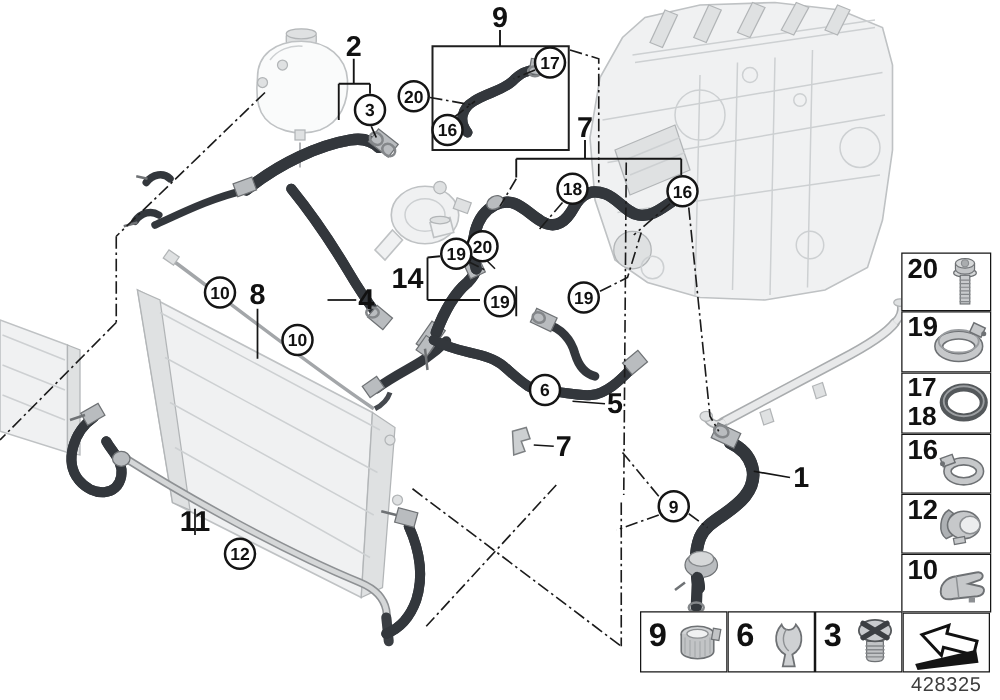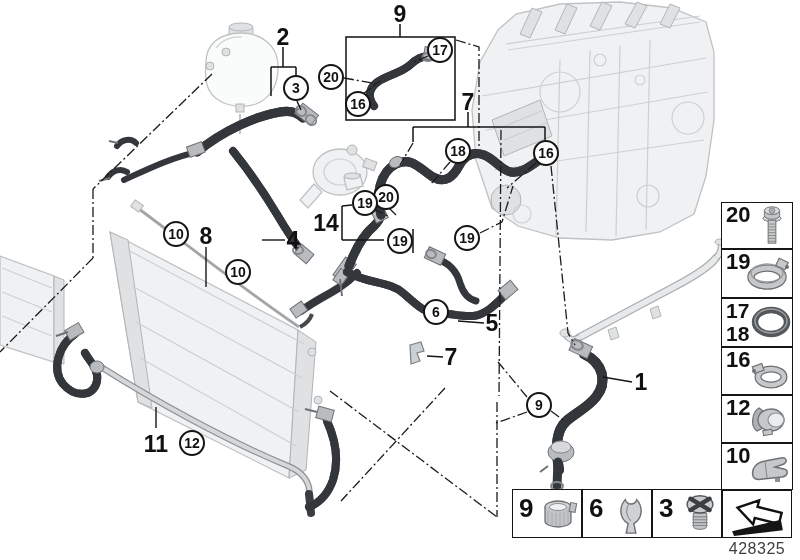--- a/index.html
+++ b/index.html
@@ -253,21 +253,21 @@
 
   <div class="pl" style="left:400px;top:14px">9</div>
   <div class="pl" style="left:283px;top:37px">2</div>
   <div class="pl" style="left:468px;top:102px">7</div>
   <div class="pl" style="left:326px;top:223px">14</div>
   <div class="pl" style="left:206px;top:236px">8</div>
   <div class="pl" style="left:293px;top:240px">4</div>
   <div class="pl" style="left:492px;top:323px">5</div>
   <div class="pl" style="left:451px;top:357px">7</div>
   <div class="pl" style="left:641px;top:382px">1</div>
-  <div class="pl" style="left:156px;top:444px">11</div>
+  <div class="pl" style="left:156px;top:417px">11</div>
 
   <div class="lb" style="left:721px;top:202px;width:72px;height:47px">
     <span class="n">20</span>
     <svg width="38" height="44" viewBox="0 0 36 46">
       <ellipse cx="18" cy="16" rx="9.5" ry="3.5" fill="#d7d9da" stroke="#6e7174"></ellipse>
       <path d="M10,8 L10,13 A8,4 0 0 0 26,13 L26,8" fill="#c3c5c7" stroke="#6e7174"></path>
       <ellipse cx="18" cy="8" rx="8" ry="4" fill="#d7d9da" stroke="#6e7174"></ellipse>
       <circle cx="18" cy="8" r="3" fill="#aaadaf" stroke="#8b8e91"></circle>
       <rect x="14" y="18" width="8" height="24" fill="#c9cbcd" stroke="#6e7174"></rect>
       <path d="M13.5,22 h9 M13.5,25 h9 M13.5,28 h9 M13.5,31 h9 M13.5,34 h9 M13.5,37 h9 M13.5,40 h9" stroke="#85888b" stroke-width="1"></path>

